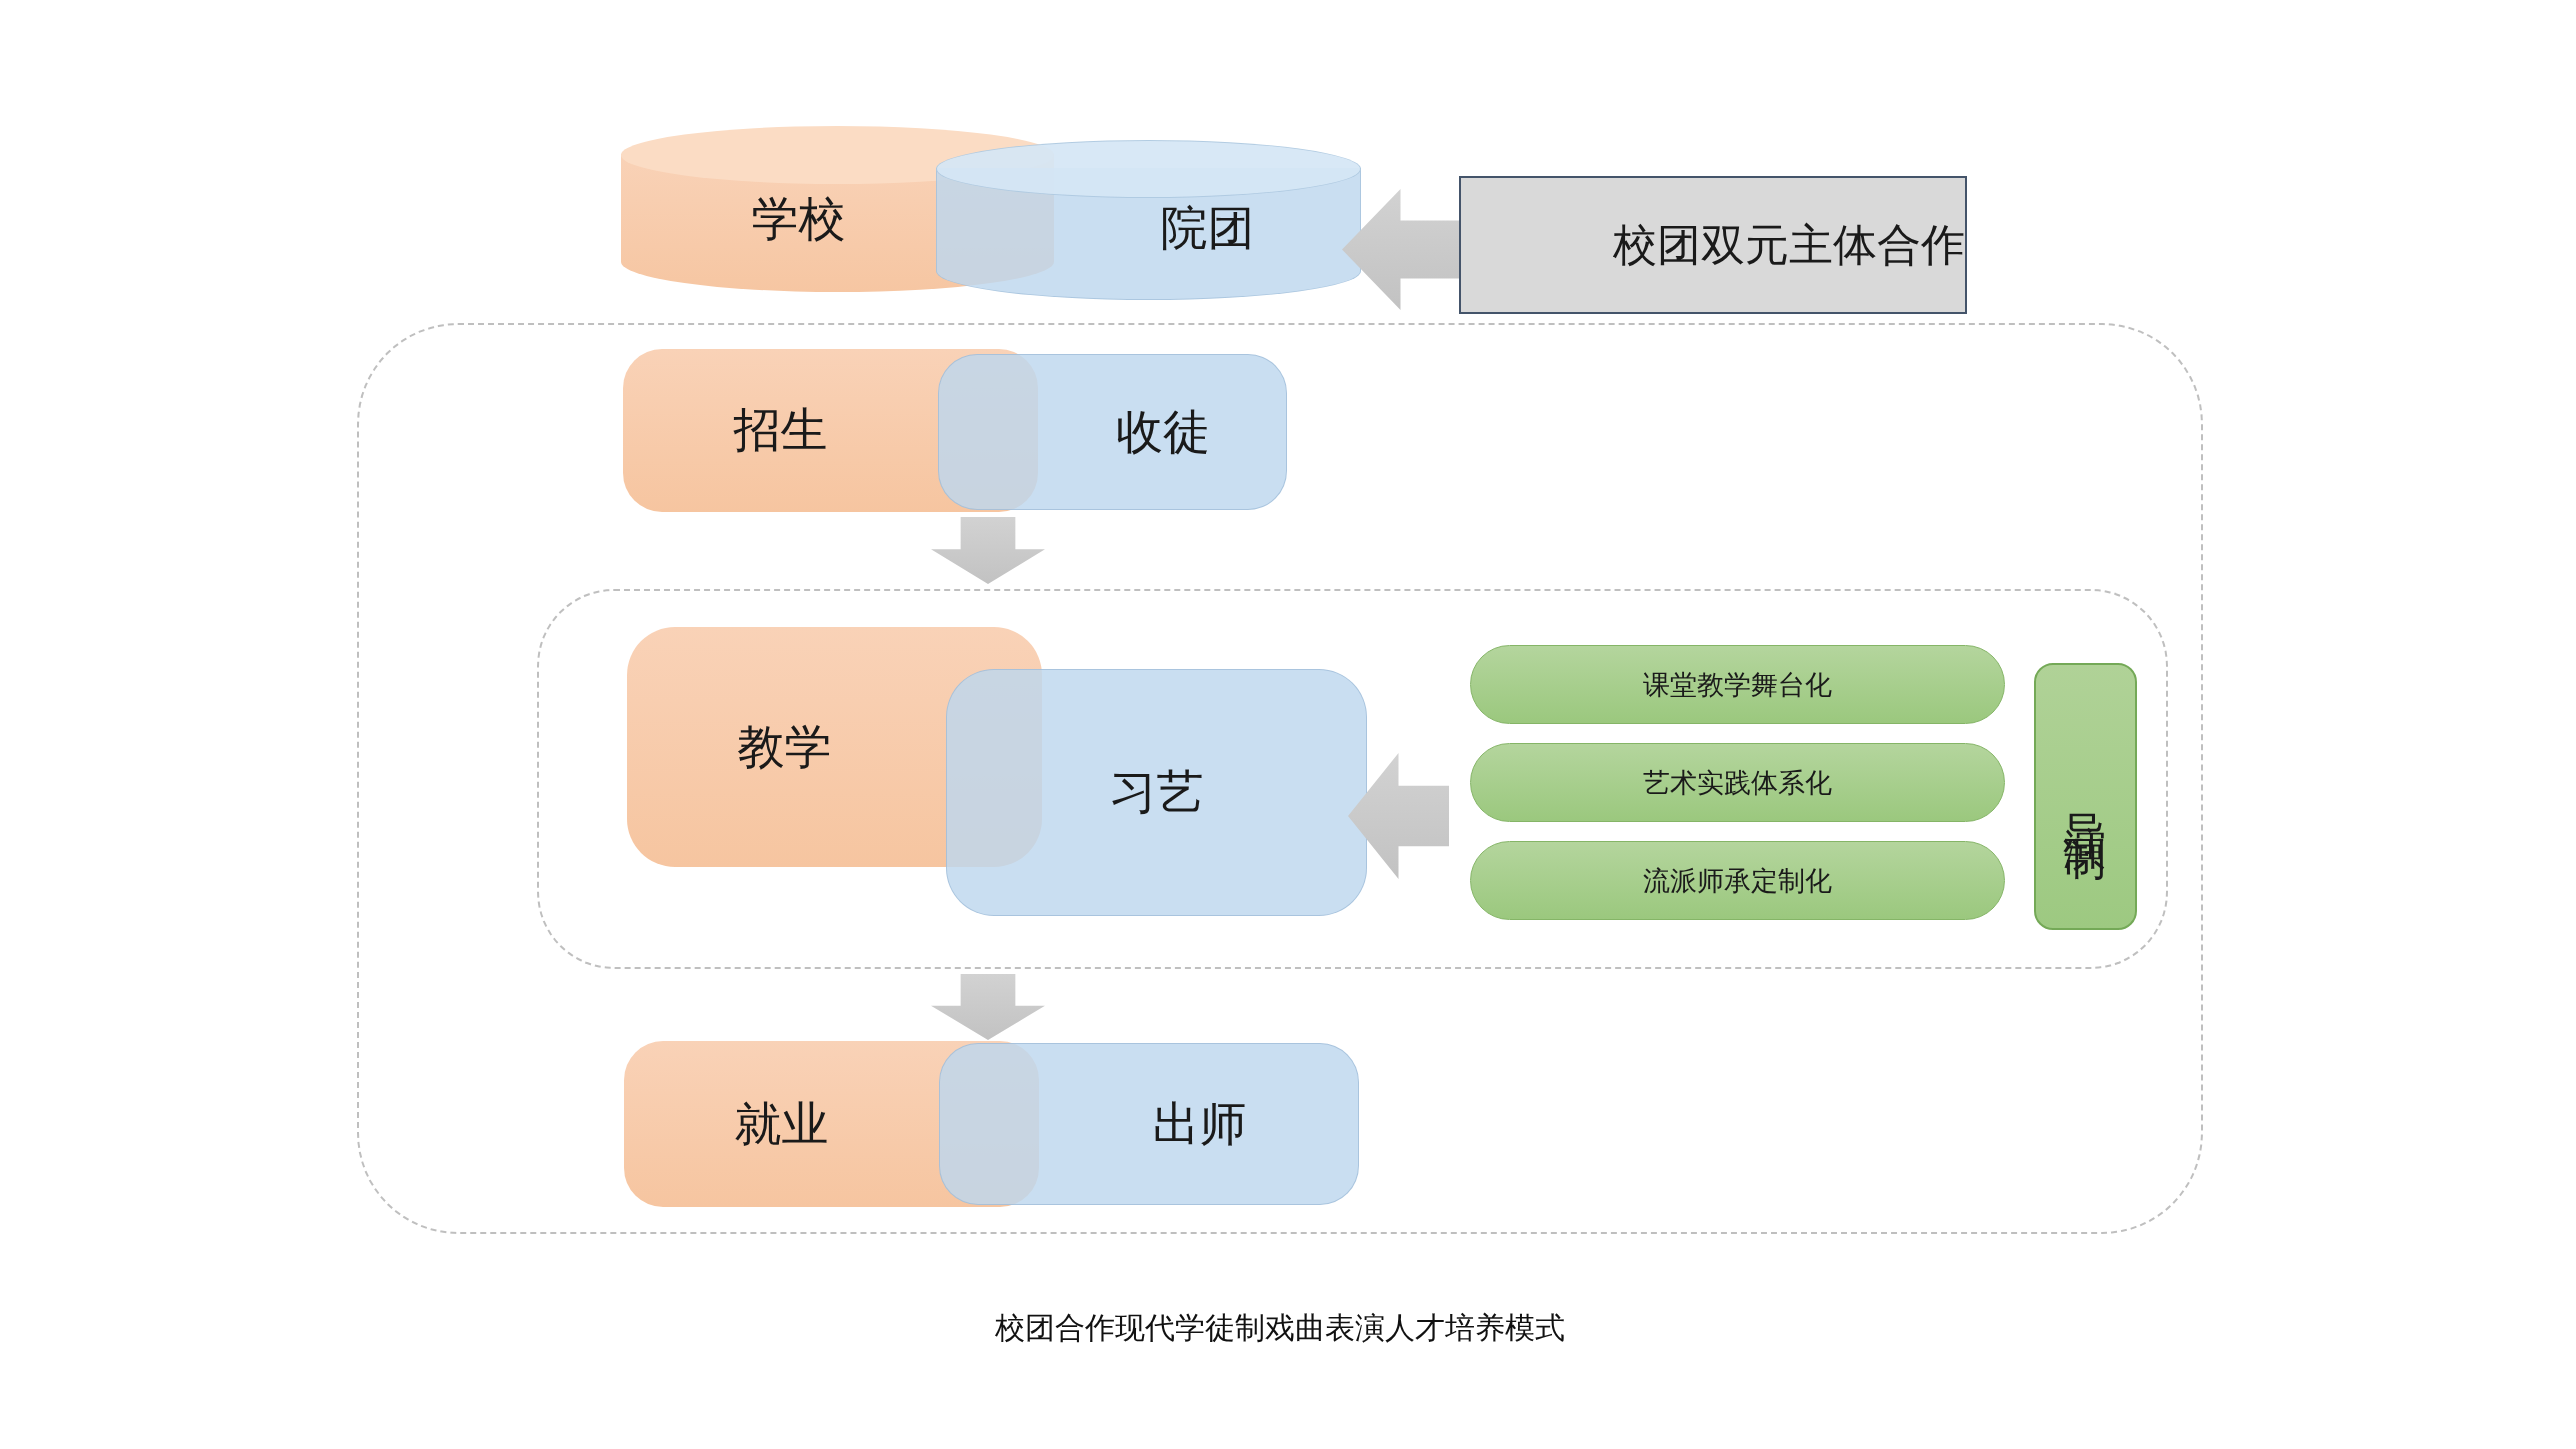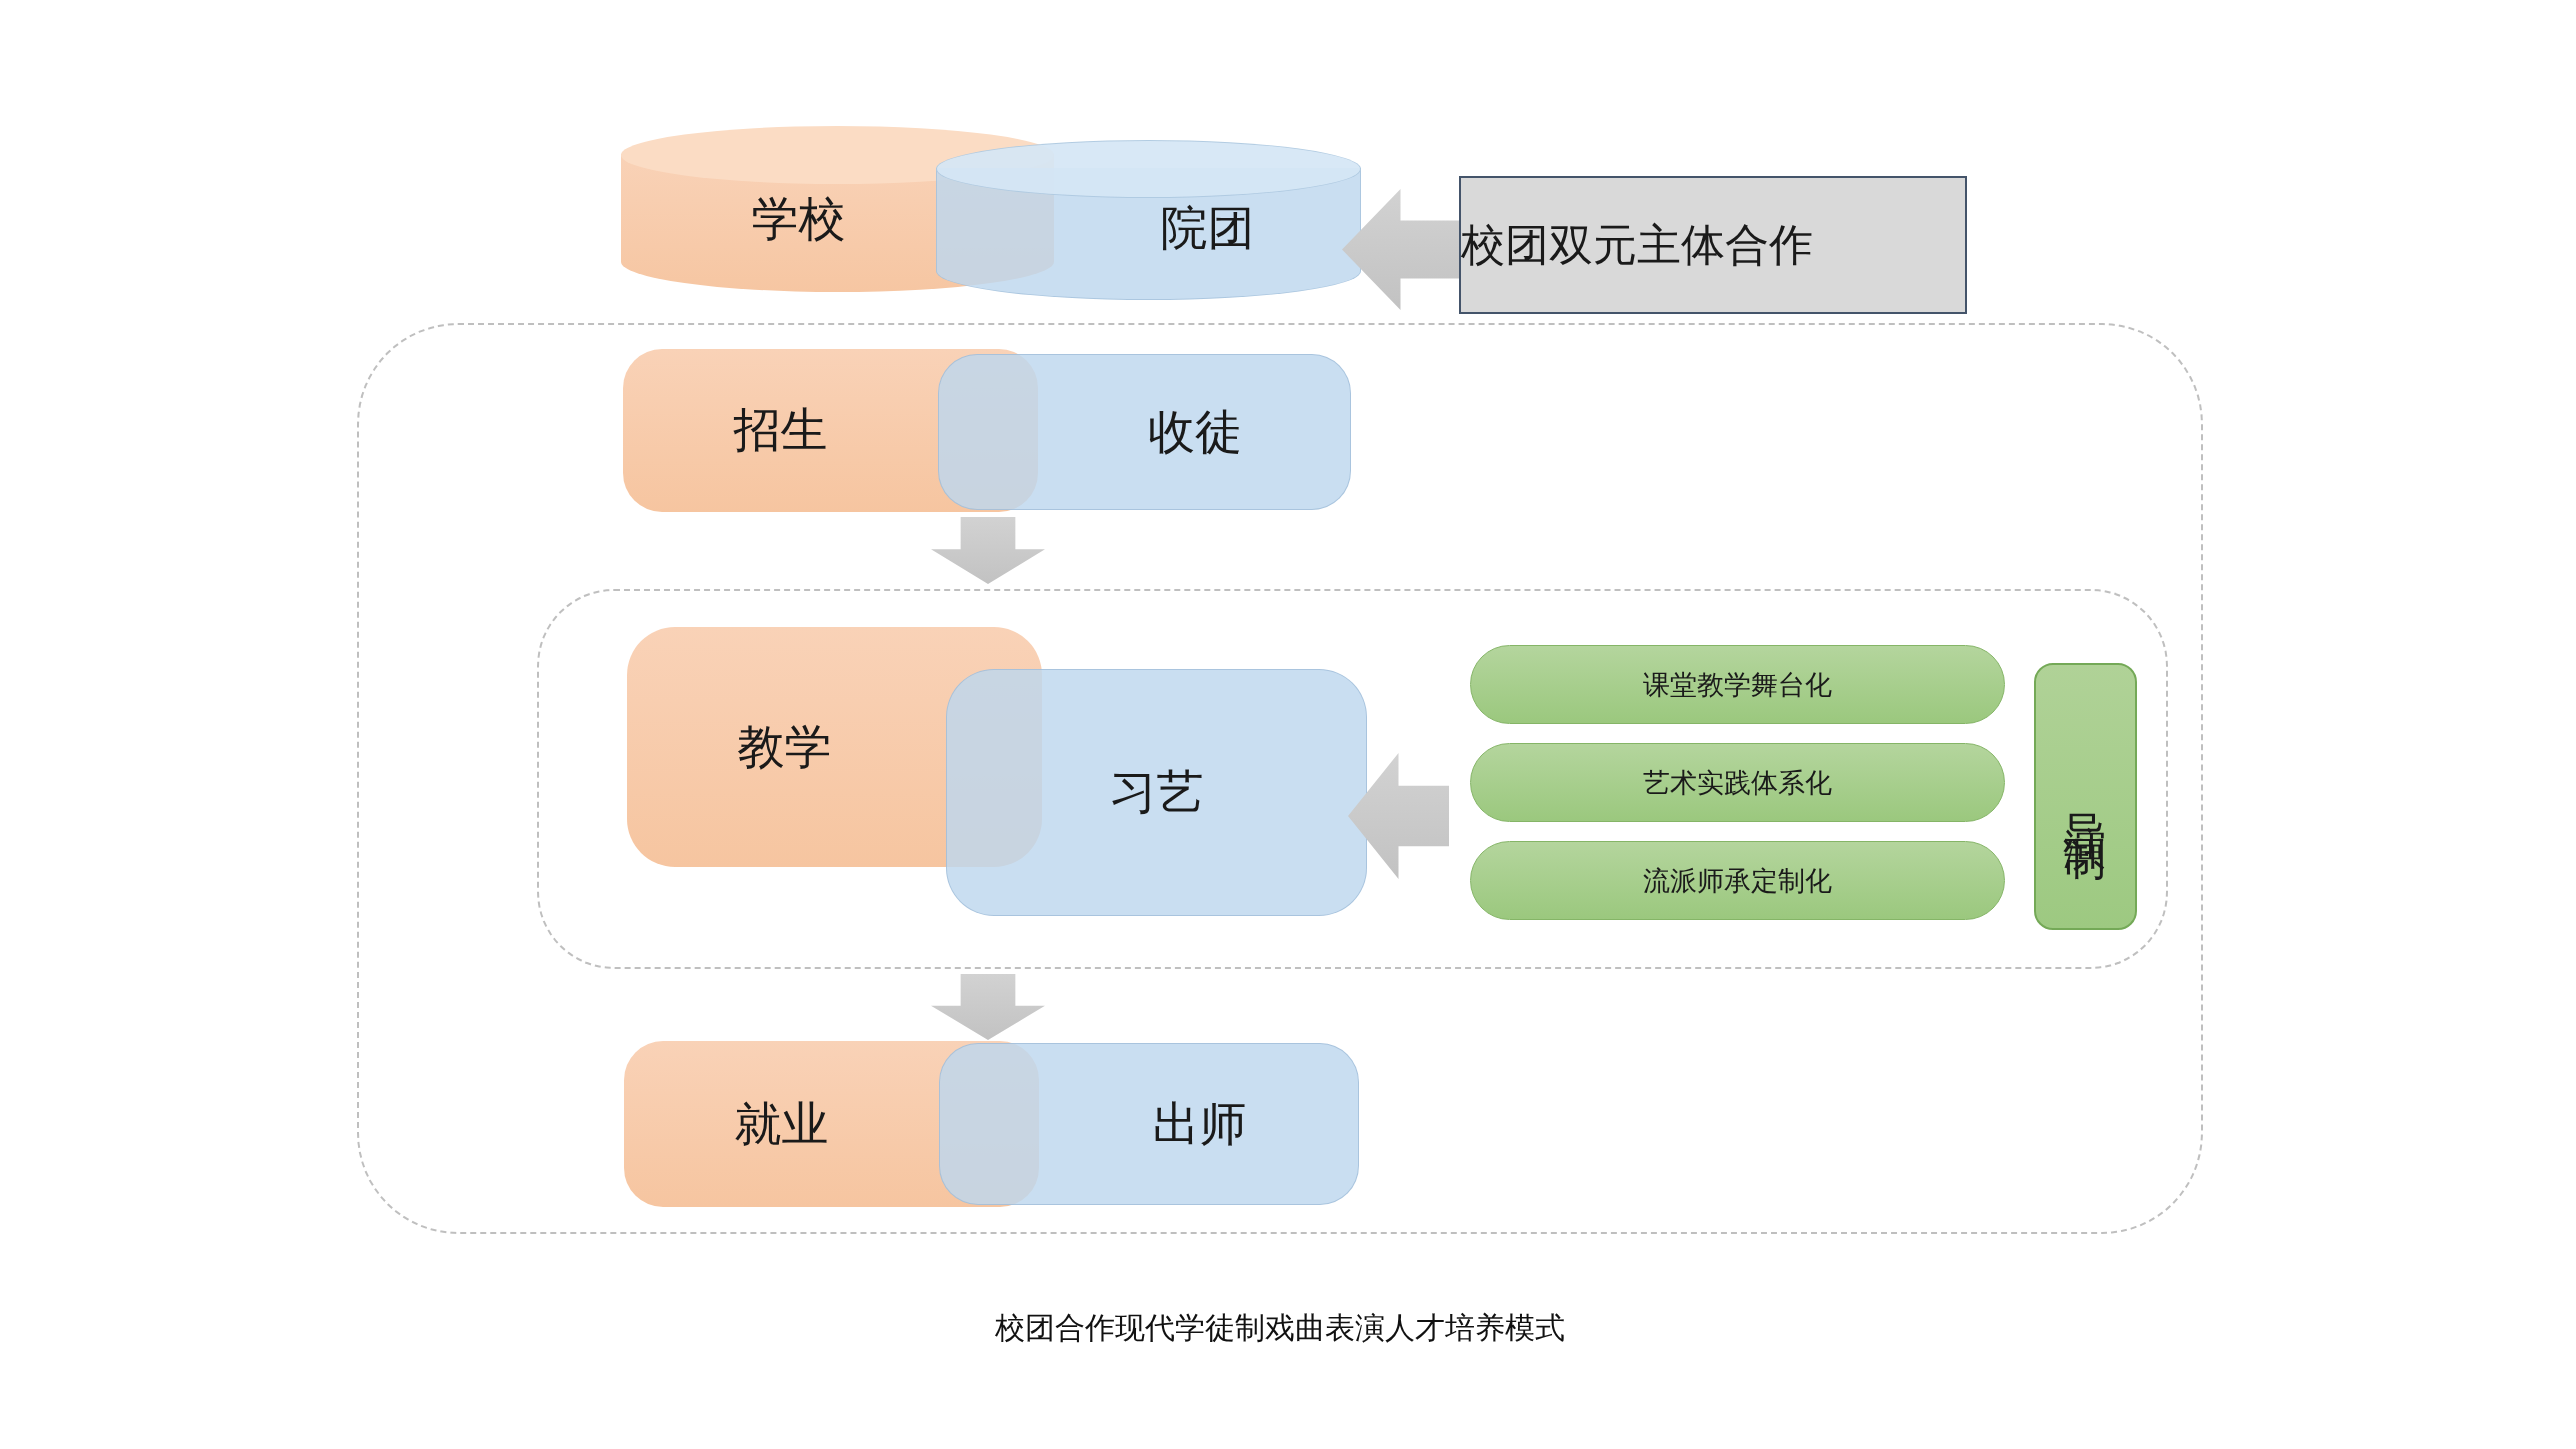--- a/index.html
+++ b/index.html
@@ -59,21 +59,21 @@
     background: transparent;
   }
   .outer-frame { border-radius: 101px; }
   .inner-frame { border-radius: 77px; }
 
   
   .coop-box {
     position: absolute;
     background: #d9d9d9;
     border: 2.7px solid #44546a;
-    display: flex; align-items: center; justify-content: flex-start;
+    display: flex; align-items: center; justify-content: flex-end;
     font-size: 44px; white-space: nowrap;
   }
 
   
   .arrow { position: absolute; background: linear-gradient(180deg, #d2d2d2 0%, #c2c2c2 100%); }
   .arrow-left {
     clip-path: polygon(0 50%, 50% 0, 50% 26%, 100% 26%, 100% 74%, 50% 74%, 50% 100%);
   }
   .arrow-down {
     clip-path: polygon(26% 0, 74% 0, 74% 48%, 100% 48%, 50% 100%, 0 48%, 26% 48%);
@@ -140,21 +140,21 @@
 
   <div class="arrow arrow-left abs" style="left:1342px; top:189px; width:117px; height:121px;"></div>
 
   <div class="coop-box" style="left:1459px; top:176px; width:508px; height:138px;">
     <span>校团双元主体合作</span>
   </div>
 
   <div class="stage-orange" style="left:623px; top:349px; width:415px; height:163px;">
     <div class="shape-label label-left">招生</div>
   </div>
-  <div class="stage-blue" style="left:938px; top:354px; width:413px; height:156px;">
+  <div class="stage-blue" style="left:938px; top:354px; width:349px; height:156px;">
     <div class="shape-label label-right">收徒</div>
   </div>
 
   <div class="arrow arrow-down abs" style="left:931px; top:517px; width:114px; height:67px;"></div>
 
   <div class="stage-orange big" style="left:627px; top:627px; width:415px; height:240px;">
     <div class="shape-label label-left">教学</div>
   </div>
   <div class="stage-blue big" style="left:946px; top:669px; width:421px; height:247px;padding-left:16px;">
     <div class="shape-label label-center">习艺</div>

